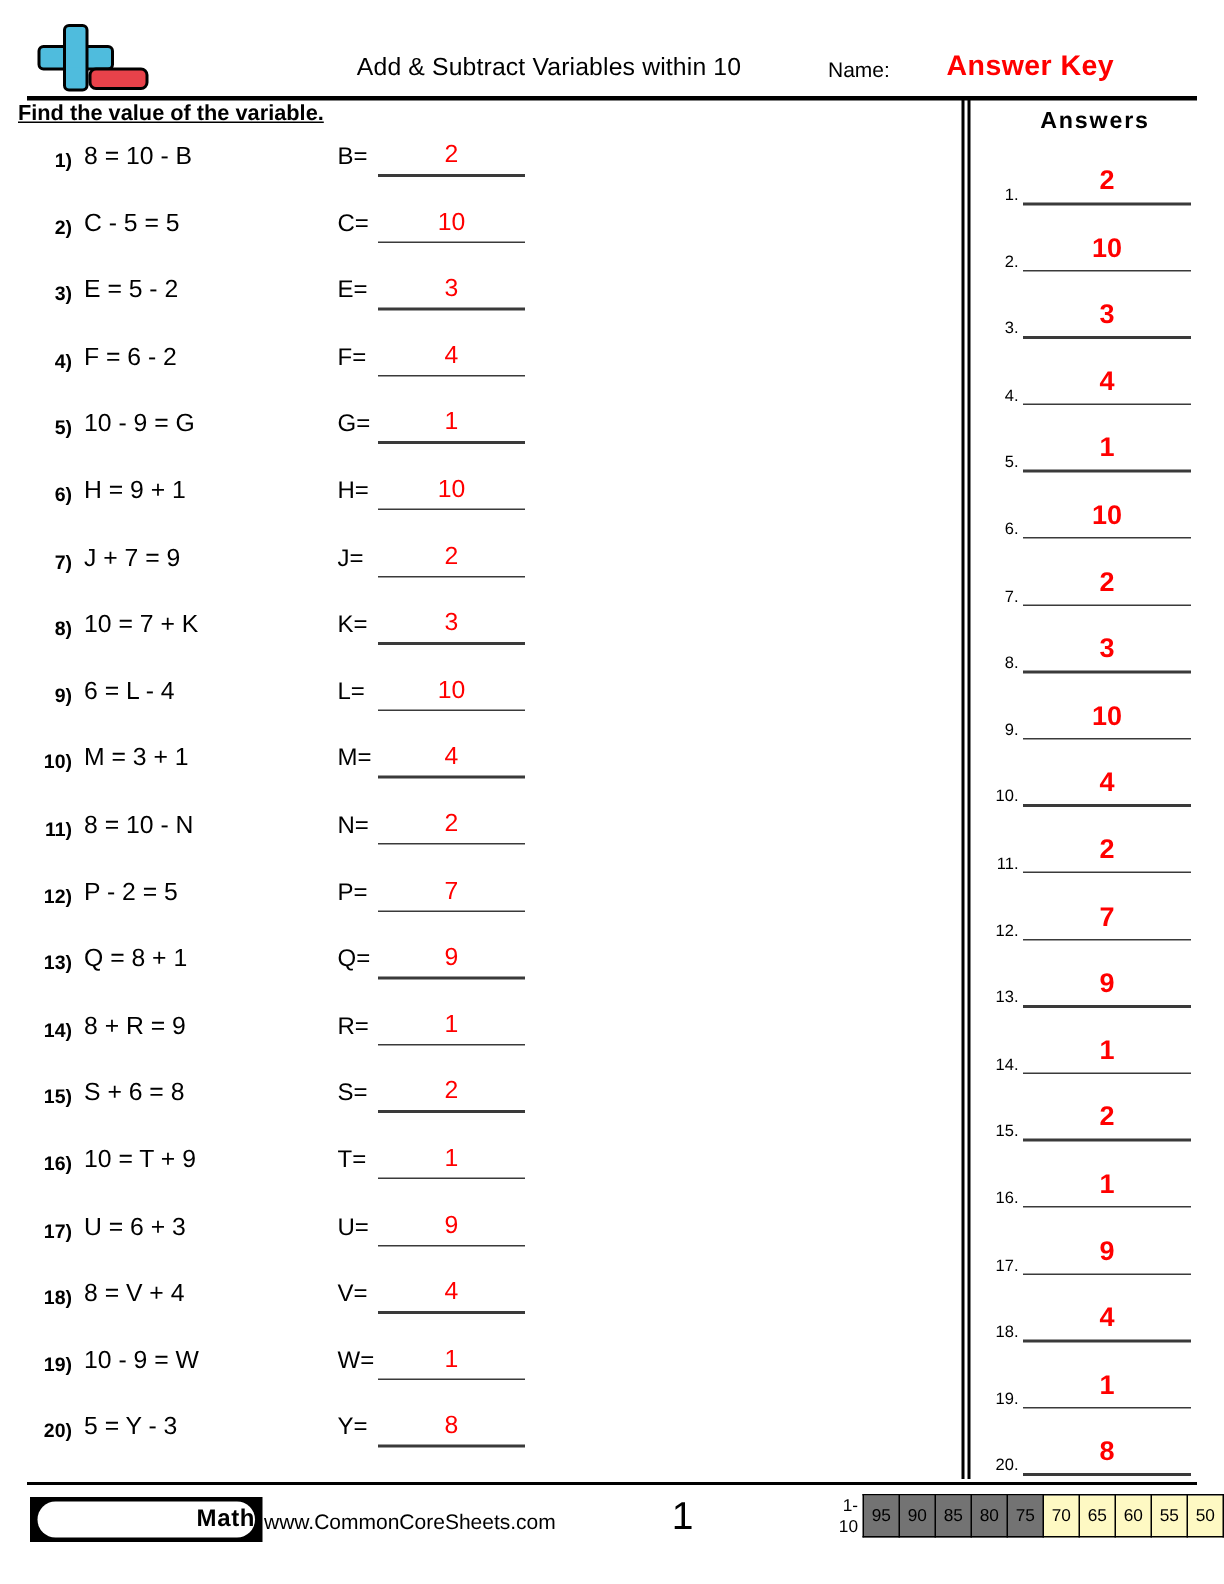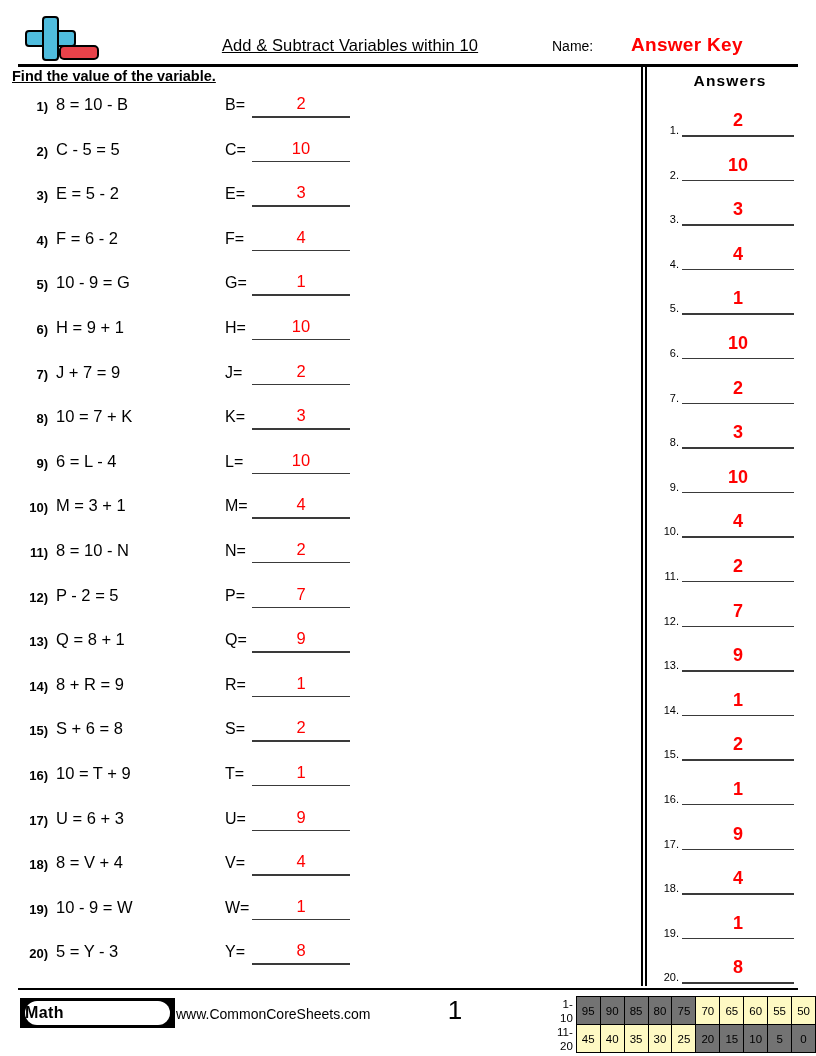--- a/index.html
+++ b/index.html
@@ -67,27 +67,26 @@
     top: 29px;
     width: 40px;
     height: 15px;
     background: #e8424a;
     border: 2.5px solid #000;
     border-radius: 5px;
     box-sizing: border-box;
   }
   .title {
     position: absolute;
-    left: 0;
+    left: 16px;
     top: 36px;
     width: 700px;
     text-align: center;
     font-size: 16.5px;
     letter-spacing: 0.1px;
-    text-decoration: underline;
   }
   .name-label {
     position: absolute;
     left: 552px;
     top: 38px;
     font-size: 14px;
   }
   .name-value {
     position: absolute;
     left: 631px;
@@ -257,21 +256,21 @@
     background: #000;
   }
   .math-pill .inner {
     position: absolute;
     left: 5px;
     top: 3px;
     width: 145px;
     height: 24px;
     background: #fff;
     border-radius: 14px;
-    text-align: left;
+    text-align: right;
     line-height: 24px;
     font-size: 16px;
     font-weight: bold;
     letter-spacing: 0.4px;
   }
   .site {
     position: absolute;
     left: 176px;
     top: 1006px;
     font-size: 14px;
@@ -601,27 +600,14 @@
         <td class="">90</td>
         <td class="">85</td>
         <td class="">80</td>
         <td class="">75</td>
         <td class="hl">70</td>
         <td class="hl">65</td>
         <td class="hl">60</td>
         <td class="hl">55</td>
         <td class="hl">50</td>
       </tr>
-      <tr>
-        <td class="rowlabel">11-20</td>
-        <td class="hl">45</td>
-        <td class="hl">40</td>
-        <td class="hl">35</td>
-        <td class="hl">30</td>
-        <td class="hl">25</td>
-        <td class="">20</td>
-        <td class="">15</td>
-        <td class="">10</td>
-        <td class="">5</td>
-        <td class="">0</td>
-      </tr>
     </tbody>
 </table>
 
 </body></html>

